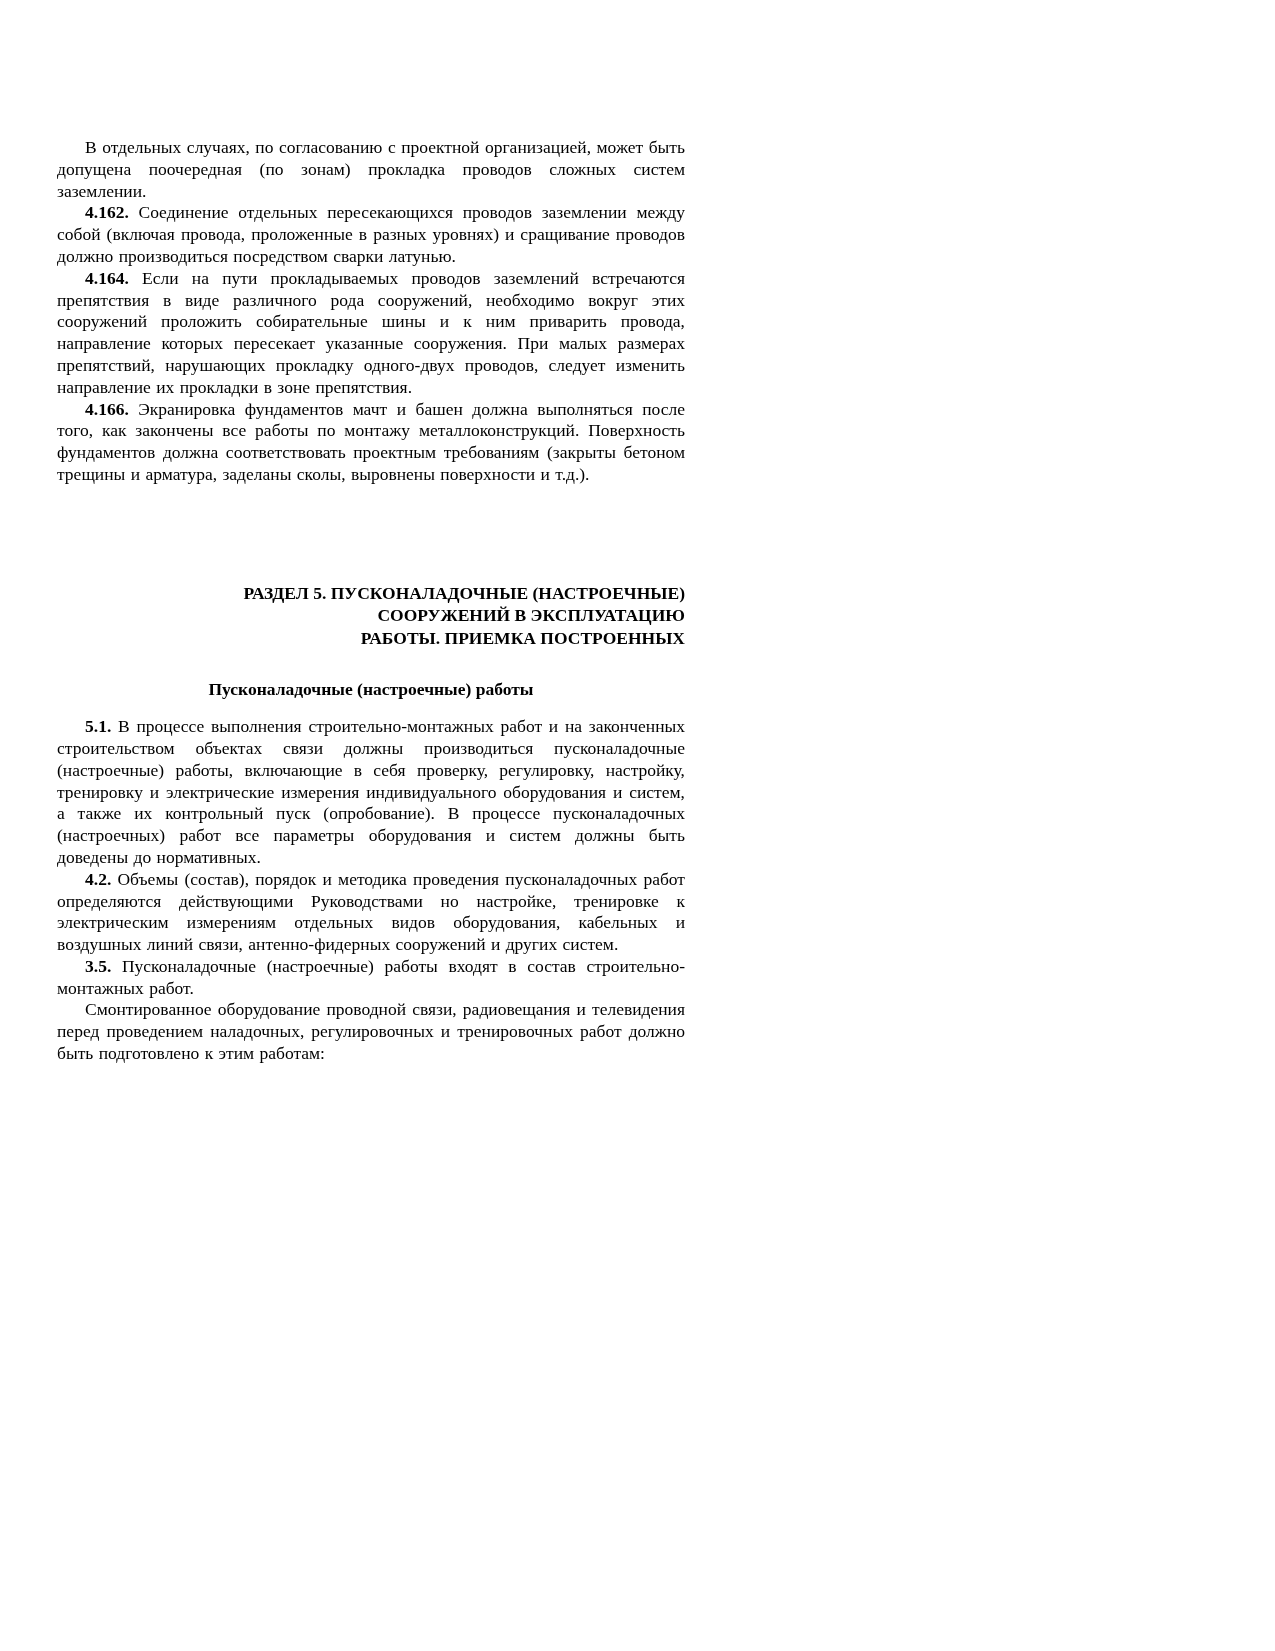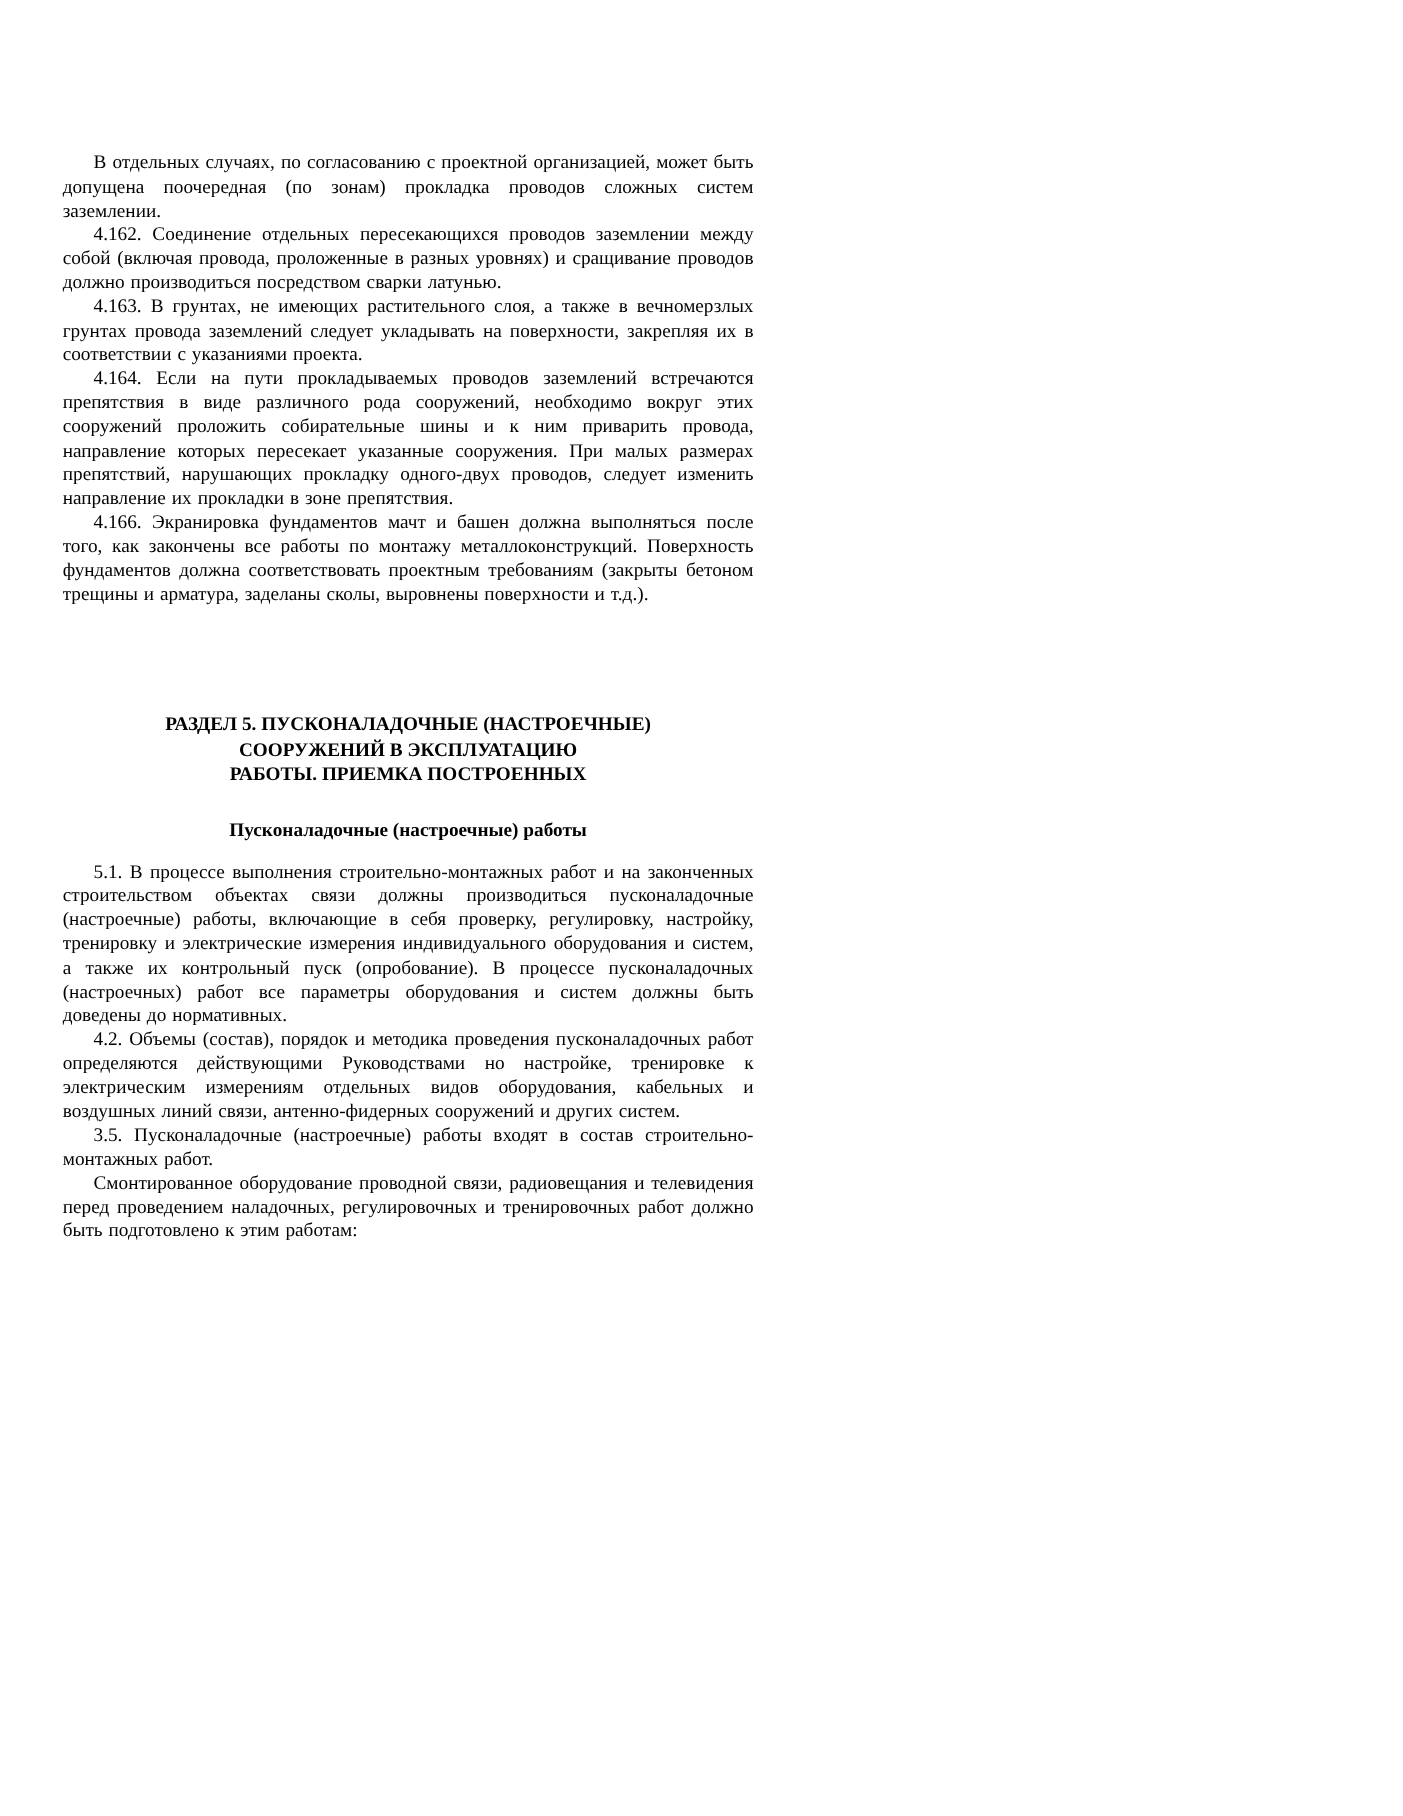--- a/index.html
+++ b/index.html
@@ -23,47 +23,47 @@
   }
   p.para {
     margin: 0;
     text-align: justify;
     text-align-last: left;
     text-indent: 28px;
     line-height: 21.8px;
     word-spacing: 1px;
   }
   p.para b.secnum {
-    font-weight: normal;
+    font-weight: bold;
   }
   .heading1 {
     margin-top: 96px;
     font-weight: bold;
     text-align: center;
     line-height: 22.6px;
   }
   .heading1 .hline {
     display: block;
+    text-align: right;
   }
   .heading2 {
     margin-top: 28px;
     margin-bottom: 16px;
     font-weight: bold;
     text-align: center;
     line-height: 22.6px;
   }
 </style>
 </head>
 <body>
 
 <div class="page">
   <div class="column" id="content">
       <p class="para">В отдельных случаях, по согласованию с проектной организацией, может быть допущена поочередная (по зонам) прокладка проводов сложных систем заземлении.</p>
       <p class="para"><b class="secnum">4.162. </b>Соединение отдельных пересекающихся проводов заземлении между собой (включая провода, проложенные в разных уровнях) и сращивание проводов должно производиться посредством сварки латунью.</p>
-      <p class="para"><b class="secnum">4.163. </b>В грунтах, не имеющих растительного слоя, а также в вечномерзлых грунтах провода заземлений следует укладывать на поверхности, закрепляя их в соответствии с указаниями проекта.</p>
       <p class="para"><b class="secnum">4.164. </b>Если на пути прокладываемых проводов заземлений встречаются препятствия в виде различного рода сооружений, необходимо вокруг этих сооружений проложить собирательные шины и к ним приварить провода, направление которых пересекает указанные сооружения. При малых размерах препятствий, нарушающих прокладку одного-двух проводов, следует изменить направление их прокладки в зоне препятствия.</p>
       <p class="para"><b class="secnum">4.166. </b>Экранировка фундаментов мачт и башен должна выполняться после того, как закончены все работы по монтажу металлоконструкций. Поверхность фундаментов должна соответствовать проектным требованиям (закрыты бетоном трещины и арматура, заделаны сколы, выровнены поверхности и т.д.).</p>
       <div class="heading1">
         <span class="hline">РАЗДЕЛ 5. ПУСКОНАЛАДОЧНЫЕ (НАСТРОЕЧНЫЕ)</span>
         <span class="hline">СООРУЖЕНИЙ В ЭКСПЛУАТАЦИЮ</span>
         <span class="hline">РАБОТЫ. ПРИЕМКА ПОСТРОЕННЫХ</span>
       </div>
       <div class="heading2">Пусконаладочные (настроечные) работы</div>
       <p class="para"><b class="secnum">5.1. </b>В процессе выполнения строительно-монтажных работ и на законченных строительством объектах связи должны производиться пусконаладочные (настроечные) работы, включающие в себя проверку, регулировку, настройку, тренировку и электрические измерения индивидуального оборудования и систем, а также их контрольный пуск (опробование). В процессе пусконаладочных (настроечных) работ все параметры оборудования и систем должны быть доведены до нормативных.</p>
       <p class="para"><b class="secnum">4.2. </b>Объемы (состав), порядок и методика проведения пусконаладочных работ определяются действующими Руководствами но настройке, тренировке к электрическим измерениям отдельных видов оборудования, кабельных и воздушных линий связи, антенно-фидерных сооружений и других систем.</p>

